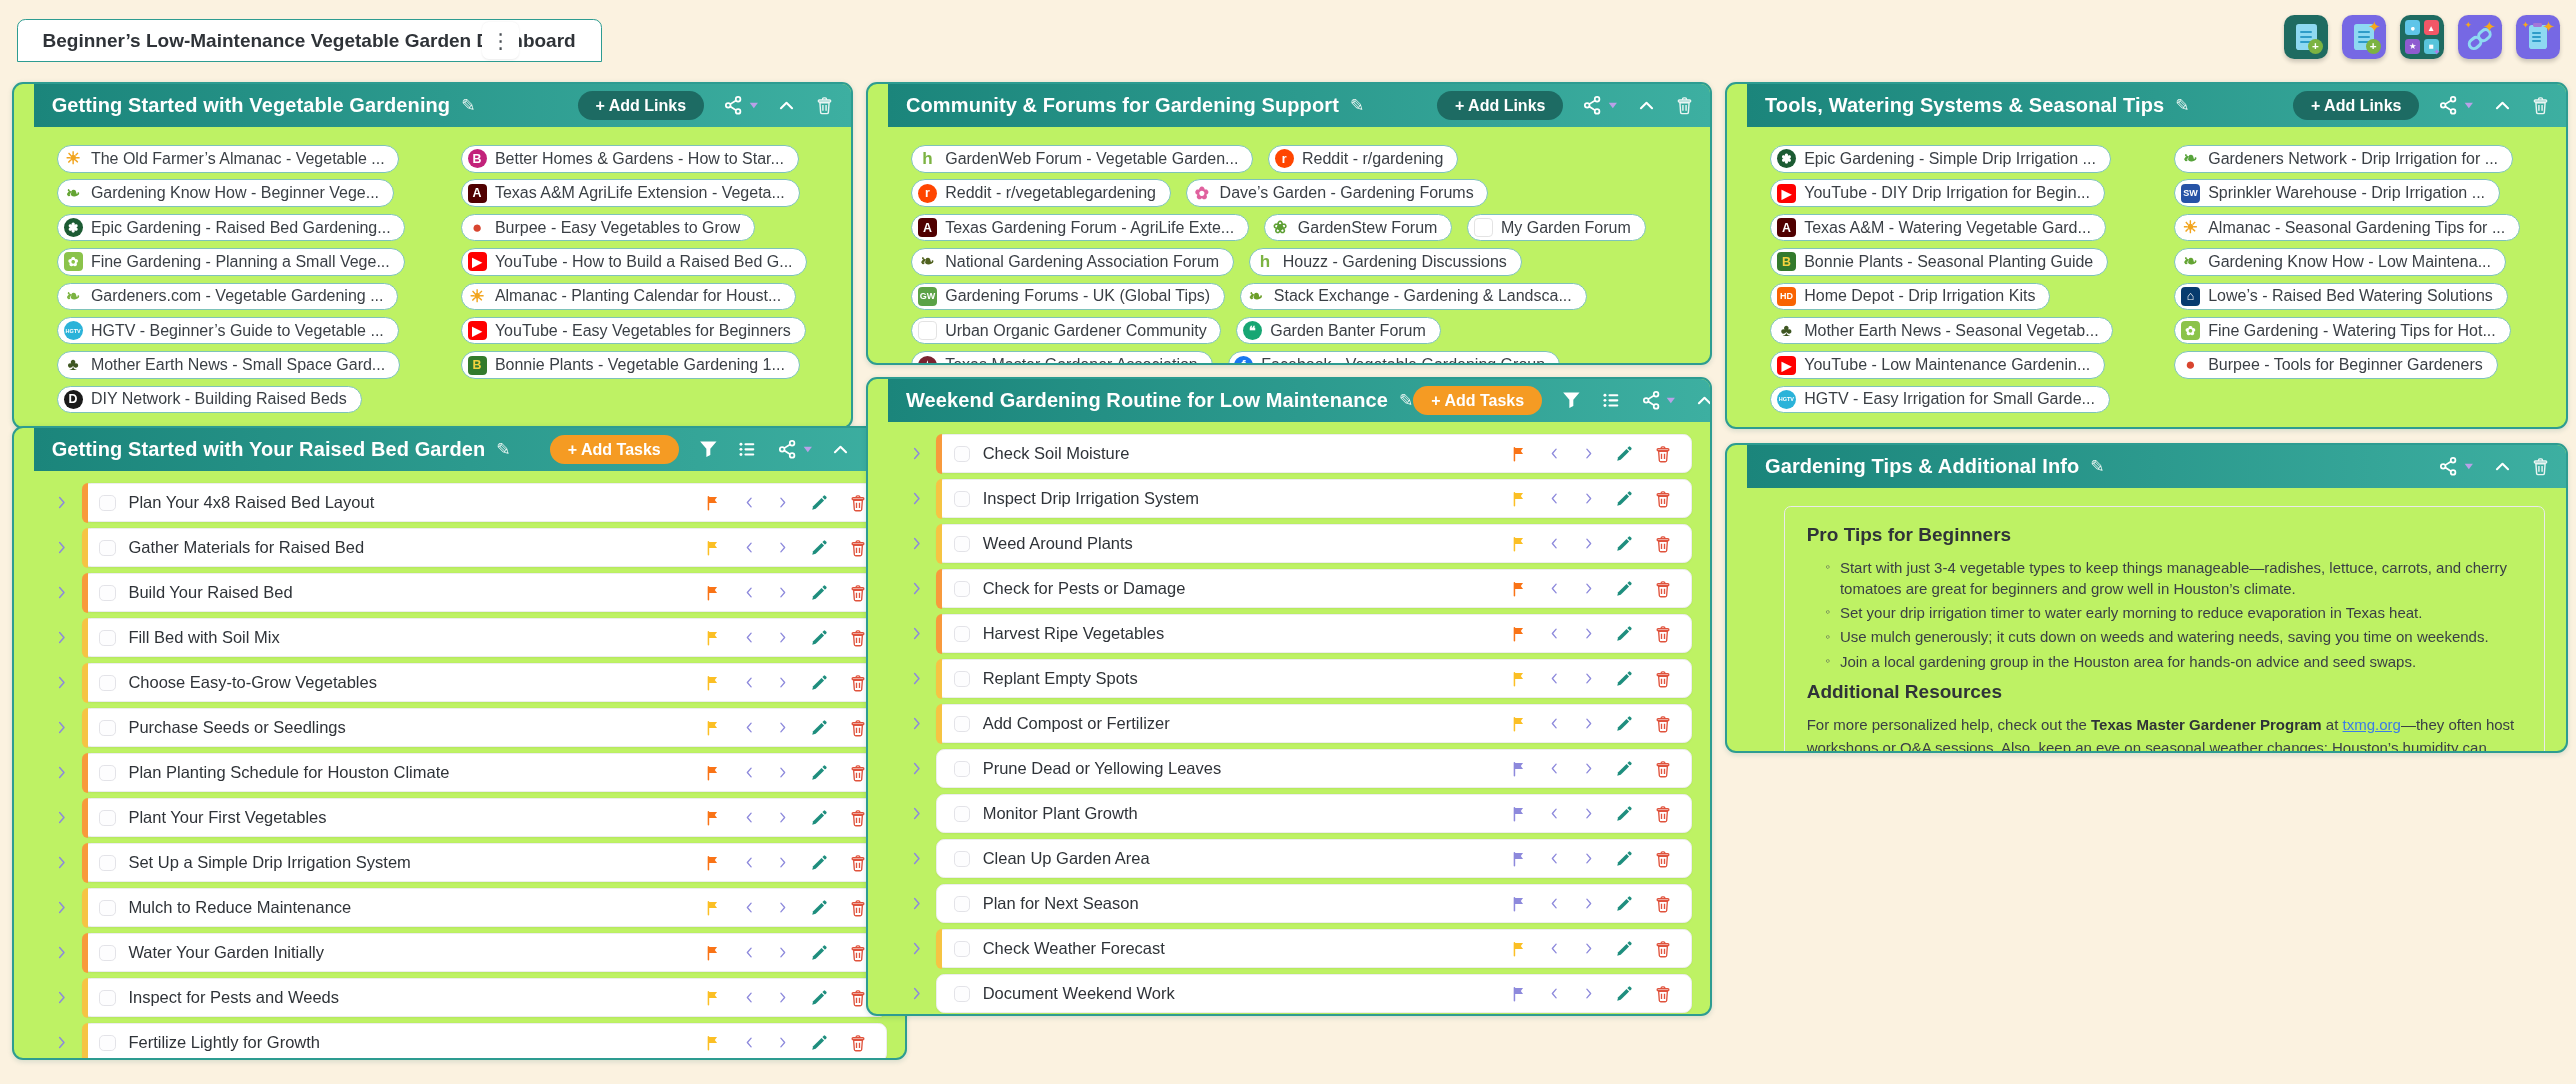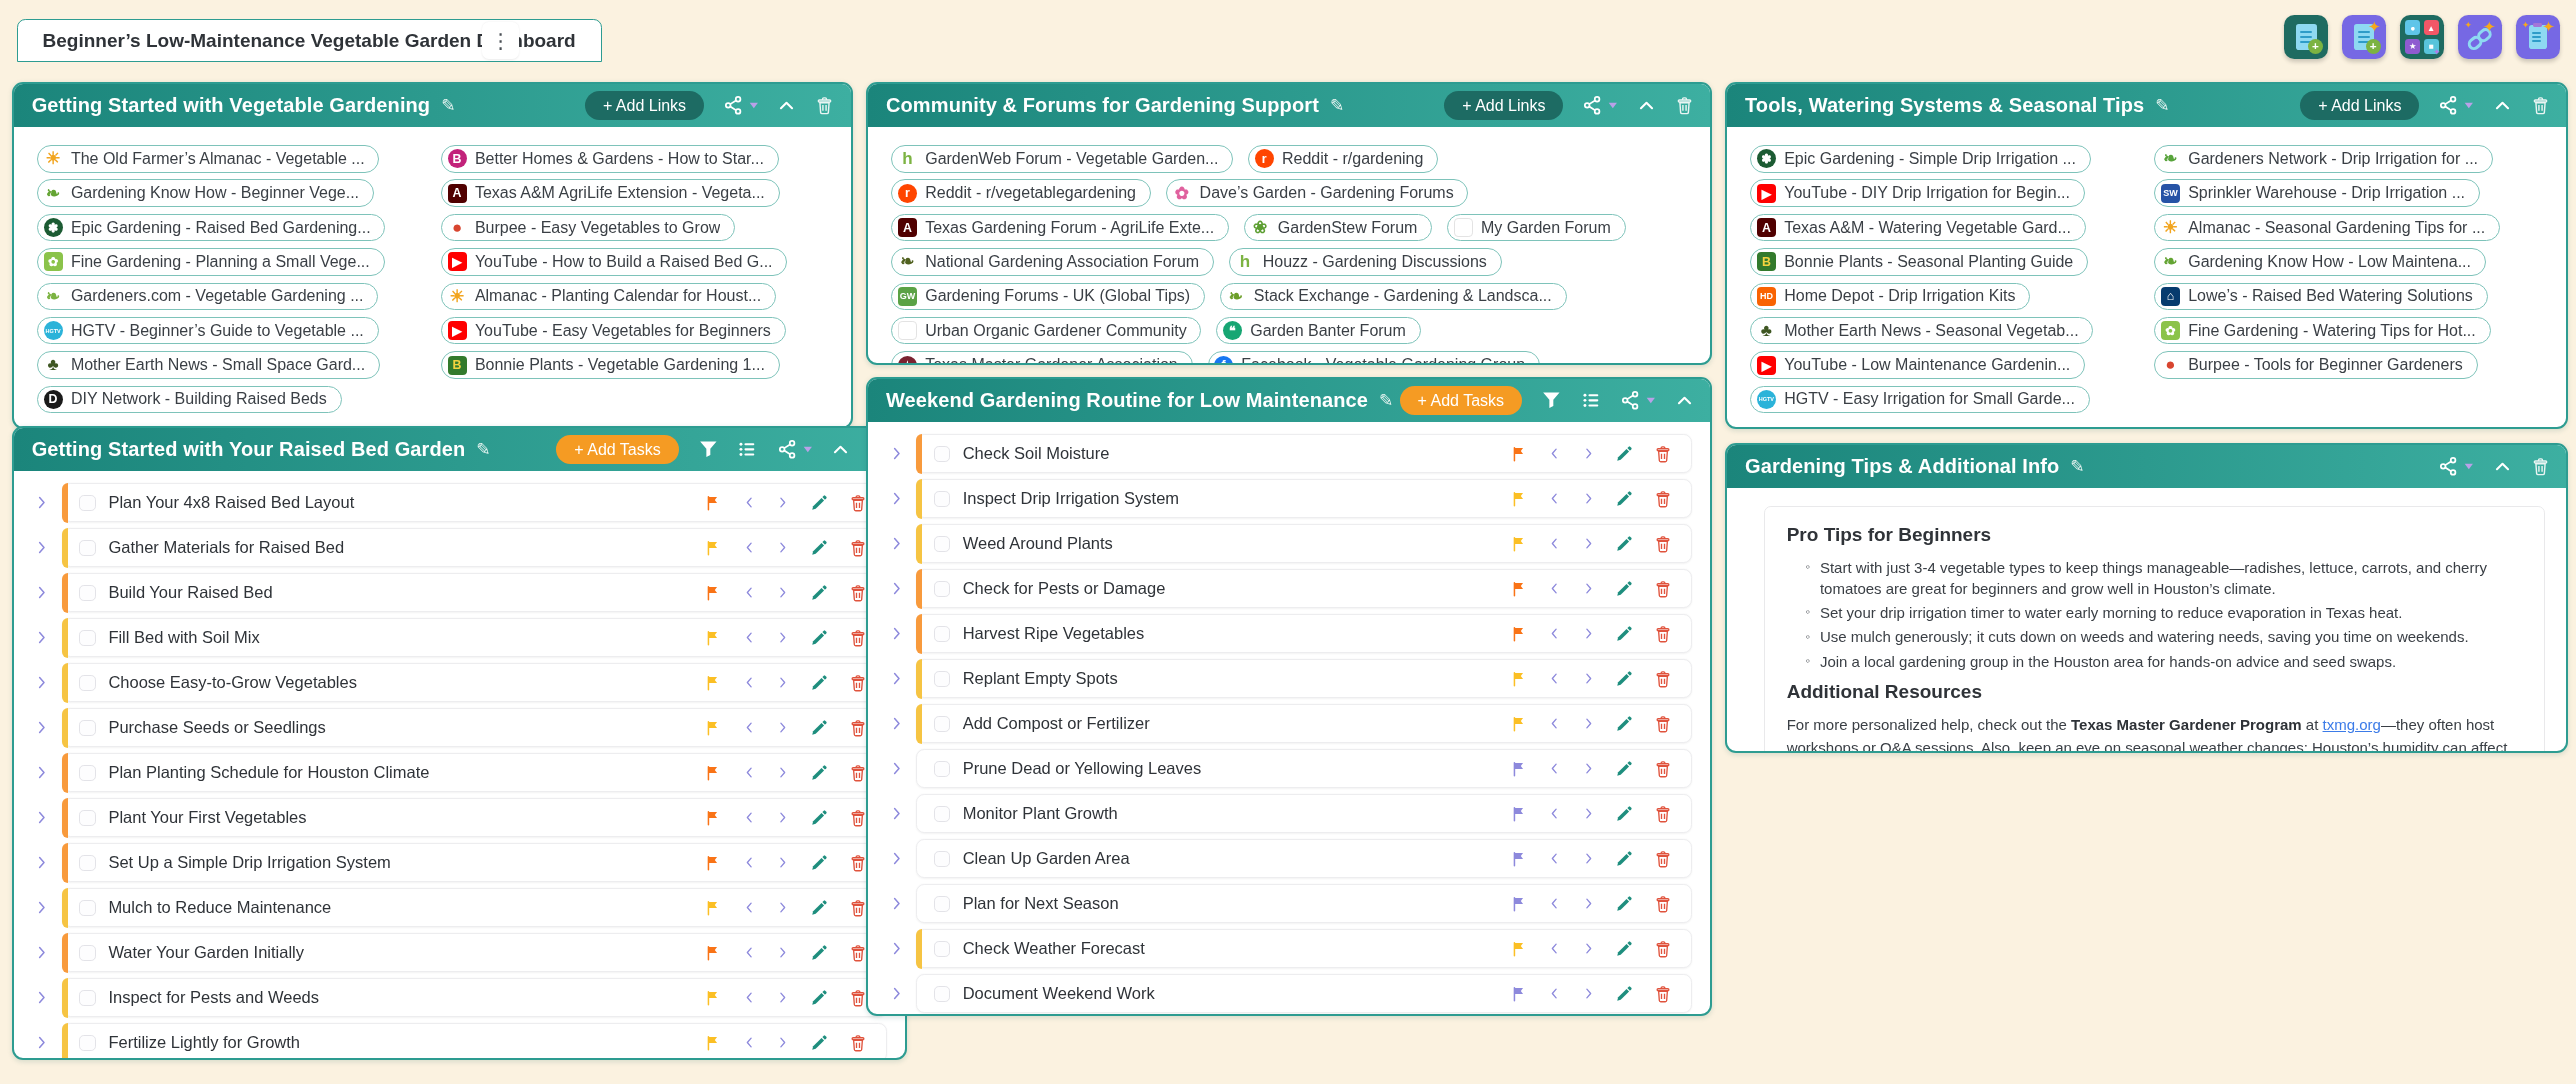--- a/index.html
+++ b/index.html
@@ -29,36 +29,36 @@
   .sparkle.purple { color:#B07CE8; }
   .gridTiles { display:grid; grid-template-columns:15px 15px; grid-template-rows:15px 15px; gap:3.4px; }
   .tile { border-radius:3.4px; display:flex; align-items:center; justify-content:center;
     font-size:8.3px; color:#fff; }
   .clip { width:18px; height:23.4px; background:#8ED9F2; border-radius:2.8px; position:relative; }
   .clip:before { content:""; position:absolute; width:8.3px; height:4.1px; background:#A476D8;
     border-radius:1.4px; top:-2.1px; left:4.8px; }
   .clip i { position:absolute; left:3.4px; width:9.6px; height:2.1px; background:#2E9CC8; border-radius:1.4px; display:block; }
 
   
-  .panel { position:absolute; background:#ffffff; border:2.1px solid #2D9C91; border-radius:11px;
-    overflow:hidden; display:flex; flex-direction:column; box-shadow:0 1.4px 5.5px rgba(23,92,85,.15); }
+  .panel { position:absolute; background:#bef264; border:2.1px solid #2D9C91; border-radius:11px;
+    overflow:hidden; display:flex; flex-direction:column; box-shadow:0 1.4px 5.5px rgba(23,92,85,.15);padding-left:20px; }
   .p1 { left:11.7px;   top:82px; width:841px; height:347px; }
   .p2 { left:866px; top:82px; width:846px; height:283px; }
   .p3 { left:1725px; top:82px; width:843px; height:347px; }
   .p4 { left:11.7px;   top:426px; width:895px; height:634px; }
   .p5 { left:866px; top:377px; width:846px; height:639px; }
   .p6 { left:1725px; top:443px; width:843px; height:310px; }
 
   .panel-header { flex:0 0 43px; display:flex; align-items:center; padding:0 16.5px 0 18px;
     background:linear-gradient(90deg,#1B857B,#3DAFA1); color:#fff; }
   .panel-title { font-size:20px; font-weight:700; letter-spacing:0.1px; white-space:nowrap; }
   .edit-icon { margin-left:11px; font-size:17px; color:#EAF6F3; cursor:pointer; }
   .hspacer { flex:1; }
   .hbtn { display:flex; align-items:center; justify-content:center; margin-left:19px; cursor:pointer; }
-  .add-btn { height:29px; padding:0 18px; border-radius:15px; font-size:16px; font-weight:400;
+  .add-btn { height:29px; padding:0 18px; border-radius:15px; font-size:16px; font-weight:700;
     color:#fff; display:flex; align-items:center; white-space:nowrap; }
   .add-links { background:#1D6B63; }
   .add-tasks { background:#F59B23; }
   .caret-wrap { margin-left:4.8px; display:flex; }
 
   
   .links-body { padding:18px 23.4px; }
   .links-grid { display:grid; grid-template-columns:386px 386px; column-gap:18px; row-gap:6.9px; }
   .links-flex { display:flex; flex-wrap:wrap; gap:6.9px 15px; }
   .chip { height:27.5px; display:inline-flex; align-items:center; gap:8.3px; padding:0 13.8px 0 5.5px;

